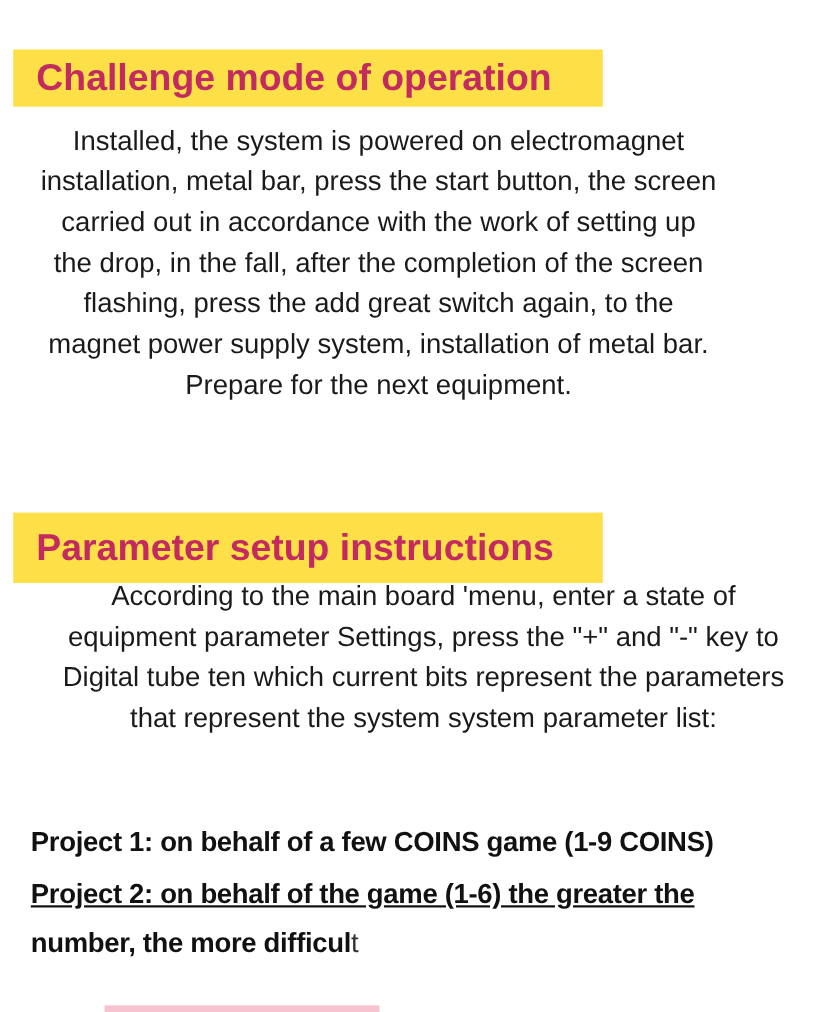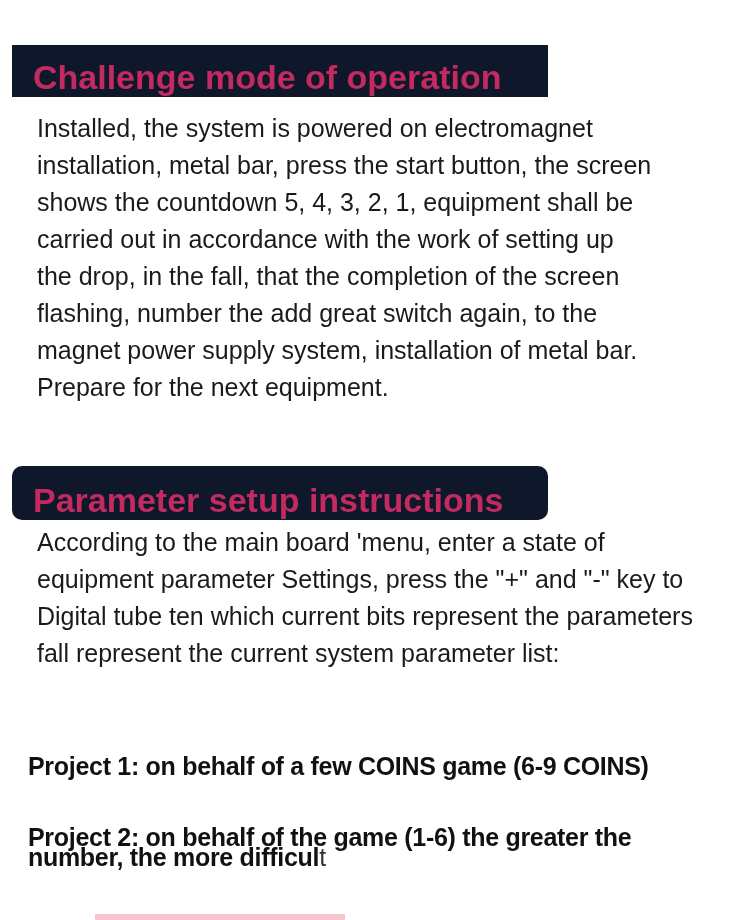--- a/index.html
+++ b/index.html
@@ -13,56 +13,56 @@
     height: 920px;
     background: #ffffff;
     overflow: hidden;
     font-family: "Liberation Sans", sans-serif;
     color: #1a1a1a;
   }
   .banner {
     position: absolute;
     left: 12px;
     width: 536px;
-    background: #0f172a;
+    background: #fde047;
     display: flex;
-    align-items: flex-end;
+    align-items: center;
     box-sizing: border-box;
     padding-left: 21px;
   }
   .banner-title {
     font-size: 34px;
     font-weight: bold;
     color: #c22a60;
     letter-spacing: 0px;
     white-space: nowrap;
   }
   .banner-challenge { top: 45px; height: 52px; }
-  .banner-parameter { top: 466px; height: 54px; border-radius: 10px; }
+  .banner-parameter { top: 466px; height: 64px; }
   .para {
     position: absolute;
     left: 37px;
     font-size: 25px;
     line-height: 37px;
     color: #1a1a1a;
   }
-  .para div { white-space: nowrap; }
+  .para div { white-space: nowrap; text-align: center; }
   .para-challenge { top: 110px; }
-  .para-parameter { top: 524px; }
+  .para-parameter { top: 524px; margin-left: 20px; }
   .project-line {
     position: absolute;
     left: 28px;
     font-size: 25px;
     font-weight: bold;
     letter-spacing: -0.3px;
     color: #111111;
     white-space: nowrap;
   }
   .project-1 { top: 752px; }
-  .project-2 { top: 823px; }
+  .project-2 { top: 799px; text-decoration: underline; }
   .project-2b { top: 843px; text-align: center; }
   .tail-normal {
     font-weight: normal;
     color: #333333;
   }
   .next-banner-peek {
     position: absolute;
     left: 95px;
     top: 914px;
     width: 250px;
@@ -75,41 +75,40 @@
 
 <div class="page">
 
   <div class="banner banner-challenge">
     <span class="banner-title">Challenge mode of operation</span>
   </div>
 
   <div class="para para-challenge">
     <div>Installed, the system is powered on electromagnet</div>
     <div>installation, metal bar, press the start button, the screen</div>
-    <div>shows the countdown 5, 4, 3, 2, 1, equipment shall be</div>
     <div>carried out in accordance with the work of setting up</div>
-    <div>the drop, in the fall, that the completion of the screen</div>
-    <div>flashing, number the add great switch again, to the</div>
+    <div>the drop, in the fall, after the completion of the screen</div>
+    <div>flashing, press the add great switch again, to the</div>
     <div>magnet power supply system, installation of metal bar.</div>
     <div>Prepare for the next equipment.</div>
   </div>
 
   <div class="banner banner-parameter">
     <span class="banner-title">Parameter setup instructions</span>
   </div>
 
   <div class="para para-parameter">
     <div>According to the main board 'menu, enter a state of</div>
     <div>equipment parameter Settings, press the "+" and "-" key to</div>
     <div>Digital tube ten which current bits represent the parameters</div>
-    <div>fall represent the current system parameter list:</div>
+    <div>that represent the system system parameter list:</div>
   </div>
 
   <div class="project-line project-1">
-    <span>Project 1: on behalf of a few COINS game (6-9 COINS)</span>
+    <span>Project 1: on behalf of a few COINS game (1-9 COINS)</span>
   </div>
 
   <div class="project-line project-2">
     <span>Project 2: on behalf of the game (1-6) the greater the</span>
   </div>
 
   <div class="project-line project-2b">
     <span>number, the more difficul</span><span class="tail-normal">t</span>
   </div>
 

